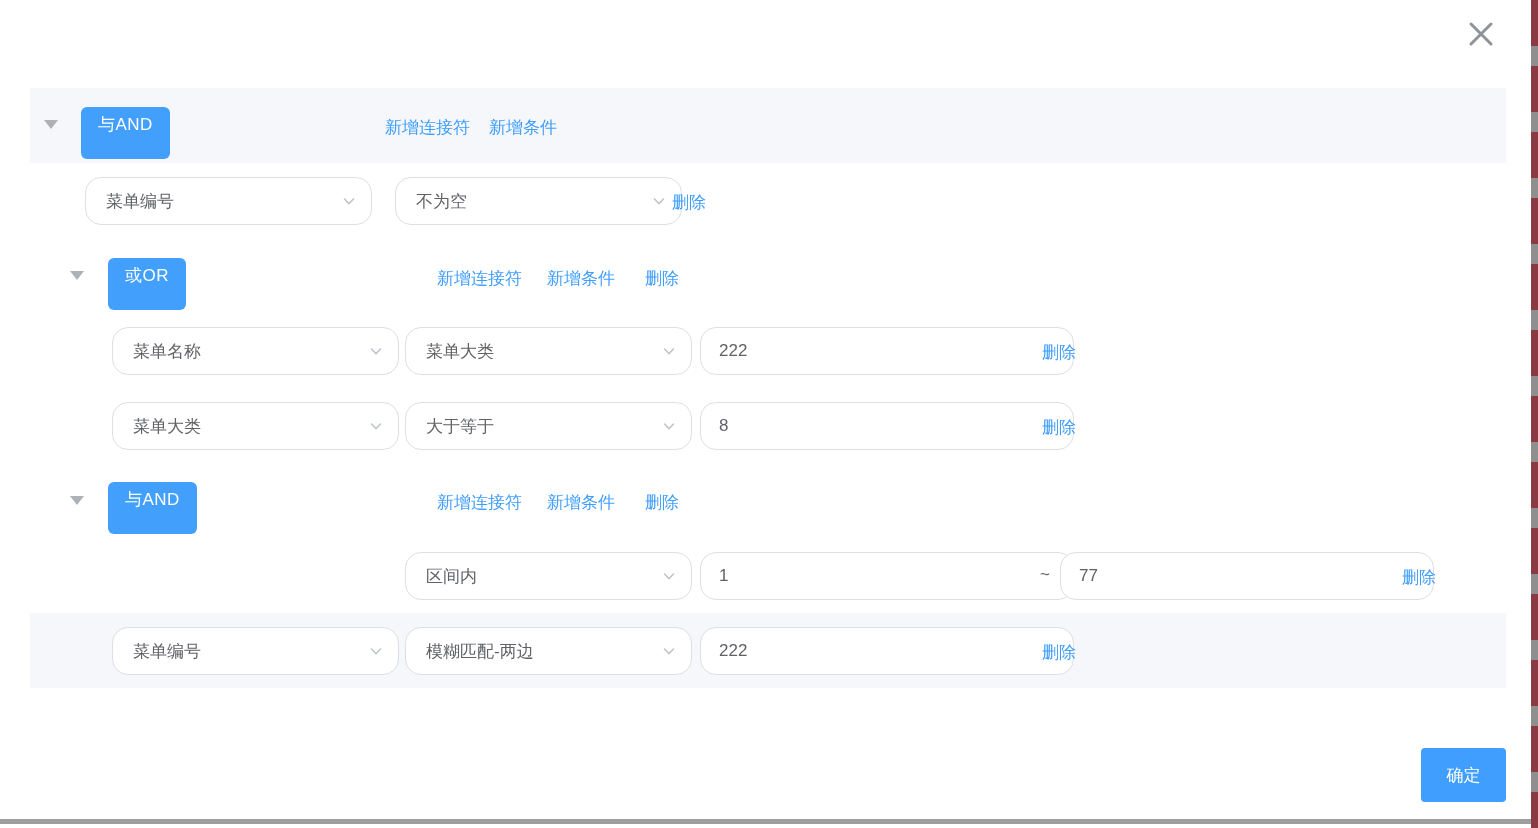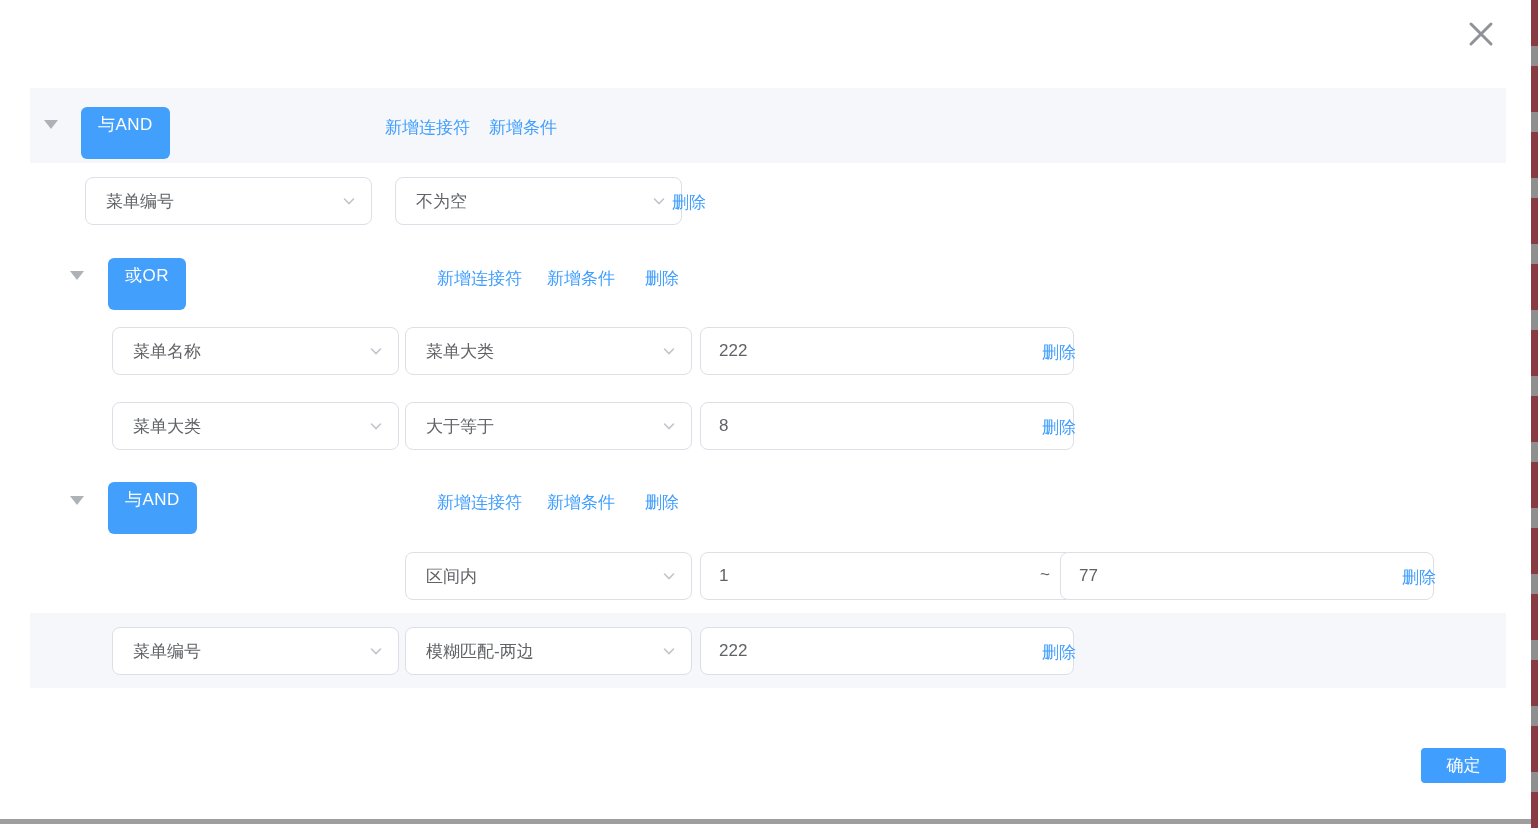--- a/index.html
+++ b/index.html
@@ -69,21 +69,21 @@
   .g2-condition { left: 547px; top: 267px; }
   .g2-delete    { left: 645px; top: 267px; }
   
   .g3-connector { left: 437px; top: 491px; }
   .g3-condition { left: 547px; top: 491px; }
   .g3-delete    { left: 645px; top: 491px; }
 
   
   .sel, .inp {
     position: absolute; height: 48px; background: #fff;
-    border: 1px solid #dcdfe6; border-radius: 8px;
+    border: 1px solid #dcdfe6; border-radius: 16px;
   }
   .sel {
     display: flex; align-items: center; justify-content: space-between;
     padding: 0 14px 0 20px; cursor: pointer; width: 287px;
   }
   .sel .sel-value { font-size: 17px; color: #606266; }
   .sel .chev { display: flex; align-items: center; }
   .inp {
     width: 374px; padding: 0 18px; font-size: 17px; color: #606266;
     font-family: "Liberation Sans", "DejaVu Sans", sans-serif; outline: none;
@@ -103,21 +103,21 @@
   .r4 { top: 327px; } .r4-link { top: 341px; }
   .r5 { top: 402px; } .r5-link { top: 416px; }
   .r7 { top: 552px; } .r7-link { top: 566px; }
   .r8 { top: 627px; } .r8-link { top: 641px; }
 
   .tilde { position: absolute; left: 1040px; top: 565px; font-size: 17px; color: #606266; }
   .r7-val2 { left: 1060px; }
   .r7-del  { left: 1402px; }
 
   .confirm-btn {
-    position: absolute; left: 1421px; top: 748px; width: 85px; height: 35px;
+    position: absolute; left: 1421px; top: 748px; width: 85px; height: 54px;
     background: #409eff; color: #fff; border: none; border-radius: 4px;
     font-size: 17px; font-family: Liberation Mono, monospace;
     cursor: pointer;
   }
 </style>
 </head>
 <body>
 
 <div class="dialog">
 

